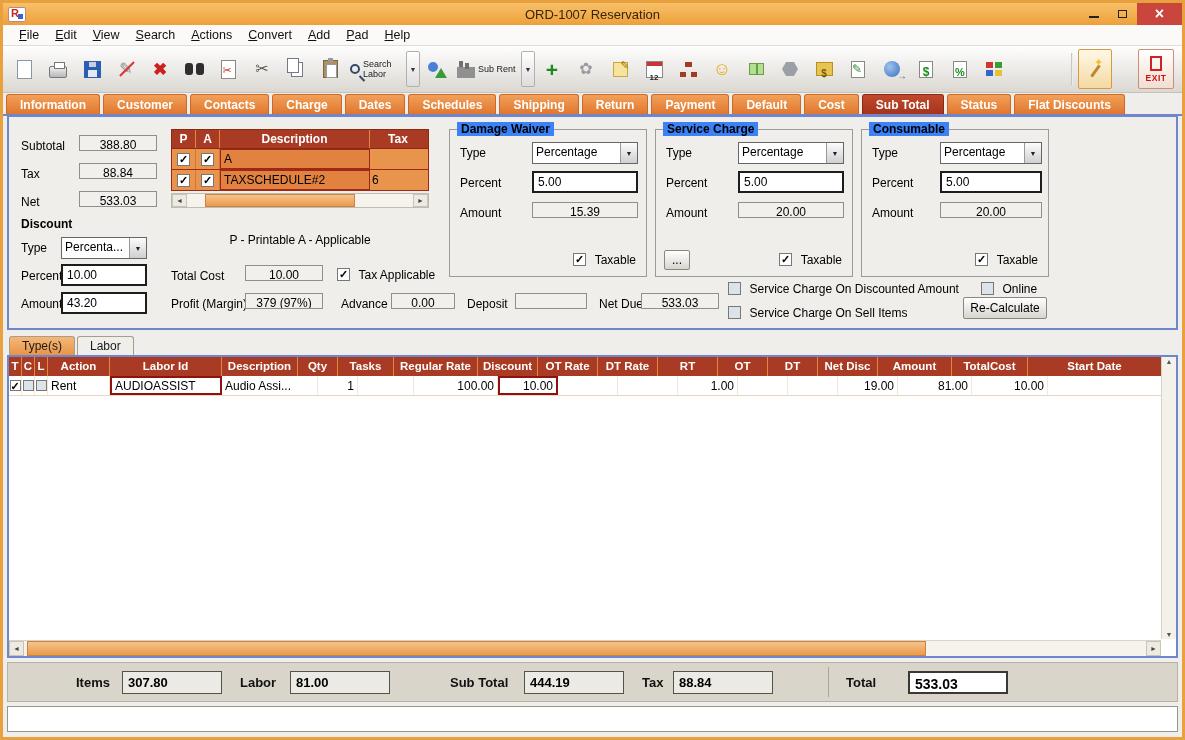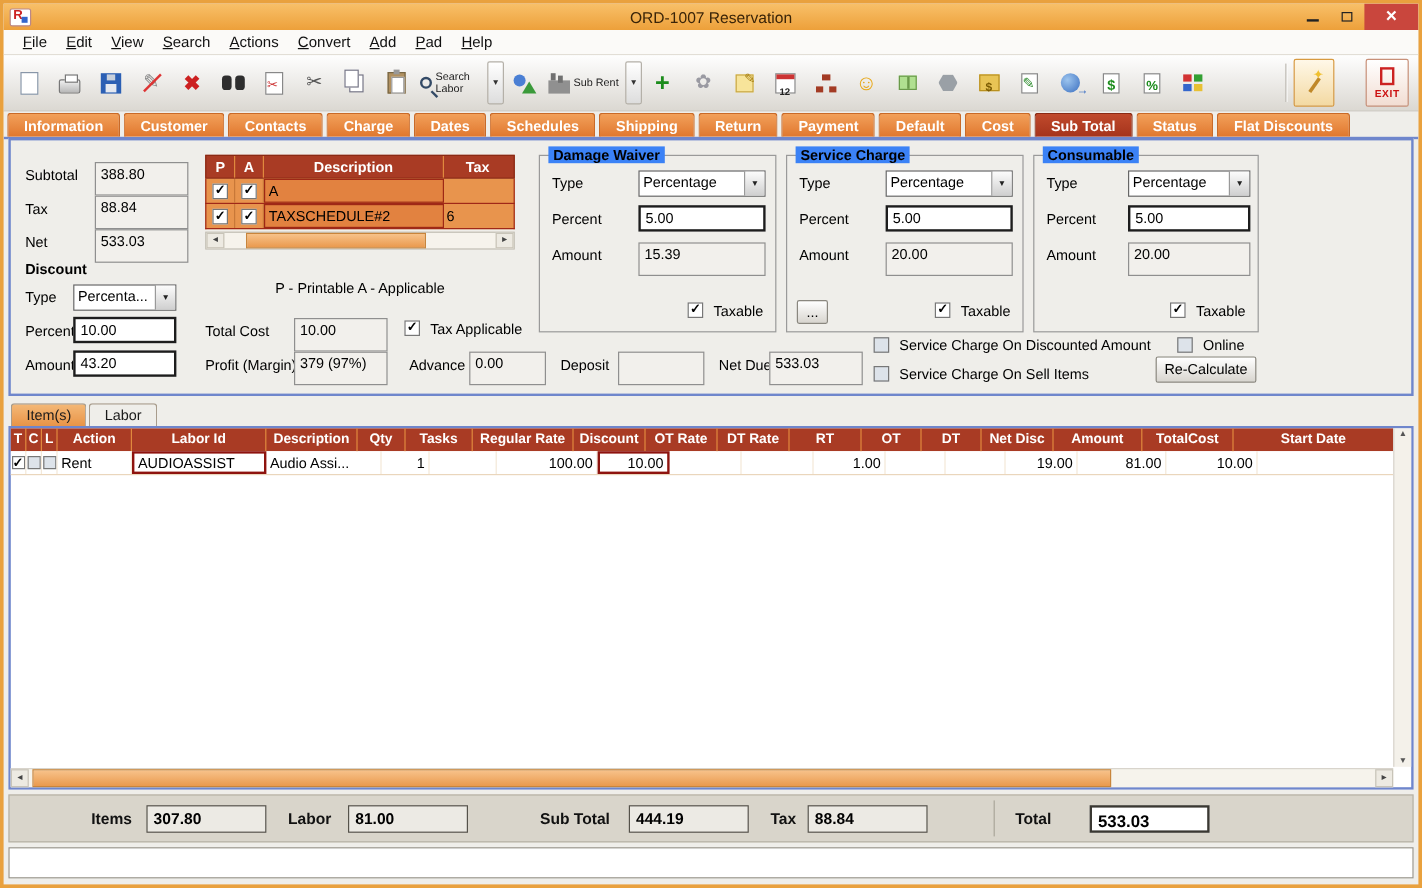--- a/index.html
+++ b/index.html
@@ -105,21 +105,21 @@
 
   
   .tabrow{height:23px;display:flex;gap:3px;align-items:flex-end;padding:0 3px;background:#efeeea;border-bottom:2px solid #6f86cc;}
   .tab{height:20px;line-height:20px;padding:0 13px;font-size:12px;font-weight:bold;color:#fff;background:linear-gradient(#f2a05a,#e0772e);border:1px solid #c96a28;border-bottom:none;border-radius:3px 3px 0 0;white-space:nowrap;}
   .tab.sel{background:linear-gradient(#c04a2c,#a5331c);border-color:#8a2a14;}
 
   
   .panel{position:absolute;top:112px;left:4px;right:4px;height:215px;border:2px solid #6f86cc;background:#efeeea;}
   .lbl{position:absolute;font-size:12px;color:#000;white-space:nowrap;}
   .blbl{font-weight:bold;}
-  .fld{position:absolute;height:28px;background:#f2f0ec;border:1px solid #8f8f8f;font-size:12px;padding:2px 4px;color:#000;white-space:nowrap;overflow:hidden;}
+  .fld{position:absolute;height:16px;background:#f2f0ec;border:1px solid #8f8f8f;font-size:12px;padding:2px 4px;color:#000;white-space:nowrap;overflow:hidden;text-align:center;}
   .efld{position:absolute;height:22px;background:#fff;border:2px solid #1d1d1d;font-size:12px;padding:2px 4px;color:#000;white-space:nowrap;overflow:hidden;}
   .ddl{position:absolute;height:22px;background:#fff;border:1px solid #666;display:flex;}
   .ddl .t{flex:1;font-size:12px;padding:2px 3px;overflow:hidden;white-space:nowrap;}
   .ddl .b{width:17px;border-left:1px solid #999;background:linear-gradient(#fcfcfc,#cfcfcf);display:flex;align-items:center;justify-content:center;font-size:7px;color:#222;}
   .ddl .b::before{content:"▼";}
   .cb{display:inline-block;width:13px;height:13px;background:#fff;border:1px solid #777;font-size:11px;line-height:11px;text-align:center;font-weight:bold;color:#000;vertical-align:middle;}
   .cb.gray{background:#dde3ea;}
   .cb.on::after{content:"✓";}
   .cblbl{font-size:12px;vertical-align:middle;margin-left:4px;}
   .grp{position:absolute;border:1px solid #9a9a9a;}
@@ -440,21 +440,21 @@
       <span class="cblbl">Online</span>
     </span>
     <span style="position:absolute;left:719px;top:186px">
       <span class="cb gray"></span>
       <span class="cblbl">Service Charge On Sell Items</span>
     </span>
     <span class="btn3d" style="left:954px;top:180px;width:84px;height:22px;line-height:20px">Re-Calculate</span>
   </div>
 
   <div class="dtabs">
-    <span class="dtab">Item(s)</span>
+    <span class="dtab">Type(s)</span>
     <span class="dtab sel">Labor</span>
   </div>
 
   <div class="detail">
     <div class="ghead">
       <span class="ghc" style="width:13px">T</span>
       <span class="ghc" style="width:13px">C</span>
       <span class="ghc" style="width:13px">L</span>
       <span class="ghc" style="width:62px">Action</span>
       <span class="ghc" style="width:112px">Labor Id</span>

